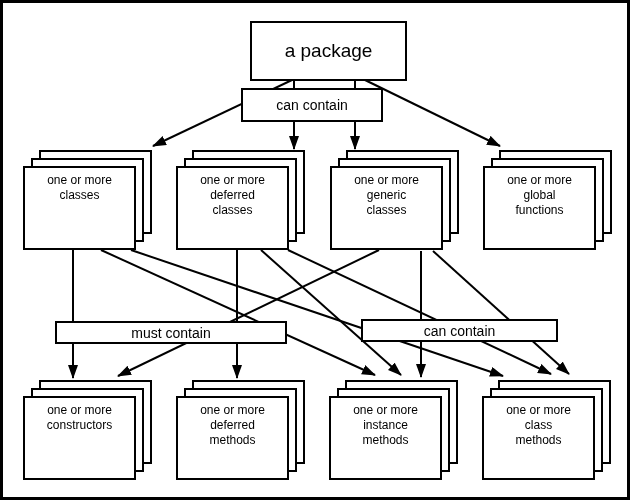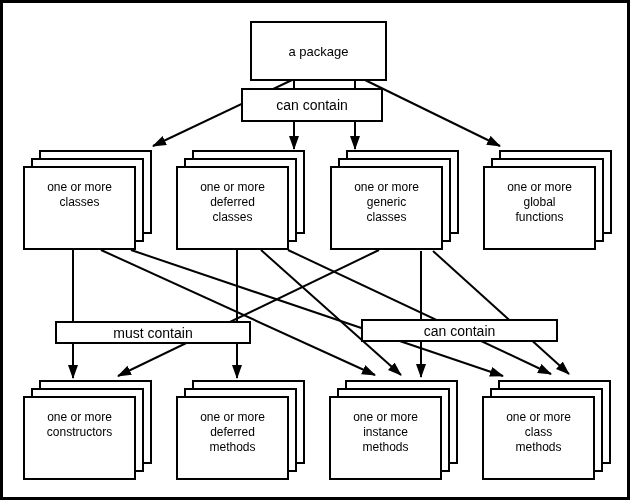--- a/index.html
+++ b/index.html
@@ -8,29 +8,29 @@
     border:3px solid #000;background:#fff;overflow:hidden;
     font-family:"Liberation Sans",sans-serif;color:#000;
   }
   .edges{position:absolute;left:0;top:0;z-index:1;}
   .edges line{stroke:#000;stroke-width:2;}
   .node{
     position:absolute;z-index:2;box-sizing:border-box;background:#fff;
     border:2px solid #000;
   }
   .package{
-    width:137px;height:60px;display:flex;align-items:center;justify-content:center;
-    font-size:13px;
+    width:157px;height:60px;display:flex;align-items:center;justify-content:center;
+    font-size:19px;
   }
   .plaque{
     display:flex;align-items:center;justify-content:center;font-size:14px;
   }
   .card{width:113px;height:84px;}
   .card-label{
-    padding-top:12px;text-align:center;white-space:pre-line;
+    padding-top:5px;text-align:center;white-space:pre-line;
     font-size:12px;line-height:15px;
   }
 </style>
 </head>
 <body>
 
 <div class="diagram">
 
   <svg class="edges" width="630" height="500">
     <defs>
@@ -96,21 +96,21 @@
   <div>
     <div class="node card" style="left:496px;top:147px;"></div>
     <div class="node card" style="left:488px;top:155px;"></div>
     <div class="node card" style="left:480px;top:163px;">
       <div class="card-label">one or more
 global
 functions</div>
     </div>
   </div>
 
-  <div class="node plaque" style="left:52px;top:318px;width:196px;height:23px;">
+  <div class="node plaque" style="left:52px;top:318px;width:232px;height:23px;">
     <span>must contain</span>
   </div>
   <div class="node plaque" style="left:358px;top:316px;width:197px;height:23px;">
     <span>can contain</span>
   </div>
 
   <div>
     <div class="node card" style="left:36px;top:377px;"></div>
     <div class="node card" style="left:28px;top:385px;"></div>
     <div class="node card" style="left:20px;top:393px;">

